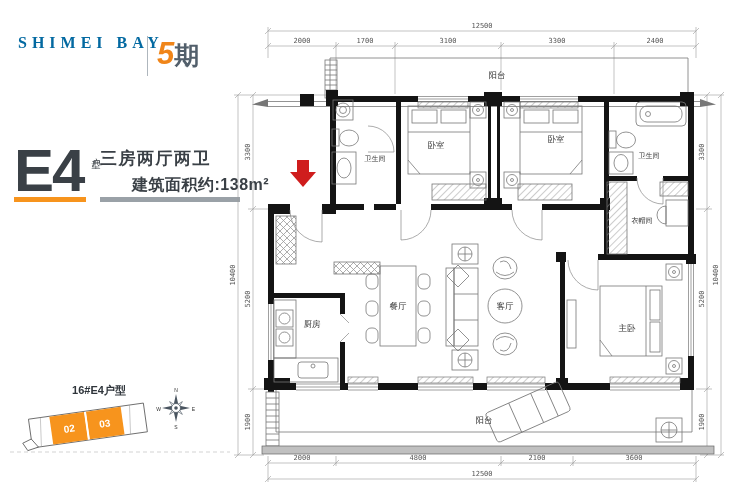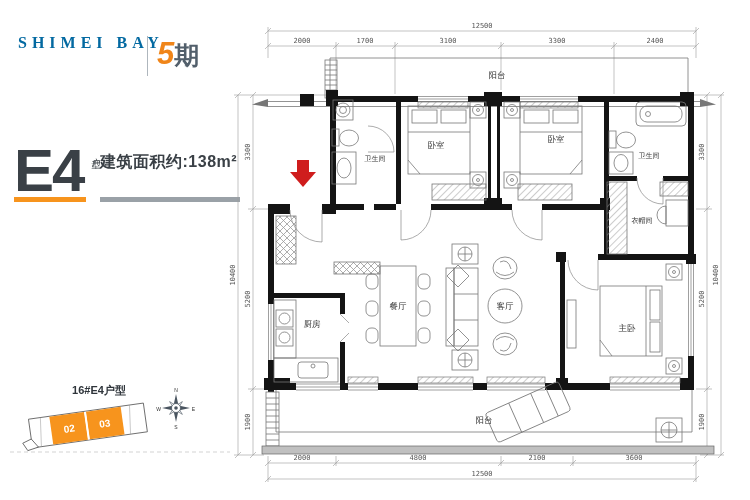--- a/index.html
+++ b/index.html
@@ -14,21 +14,21 @@
   .brand-divider{position:absolute;left:147px;top:36px;width:1px;height:40px;background:#aeb6bd;}
   .phase{position:absolute;left:157px;top:36px;text-align:center;}
   .phase-num{font-size:31px;font-weight:bold;font-style:italic;color:#f08519;}
   .phase-suffix{font-size:25px;font-weight:bold;color:#525f6b;}
   .unit-code{position:absolute;left:14px;top:141px;font-size:60px;font-weight:bold;
              color:#3a4046;letter-spacing:-2px;line-height:1;}
   .unit-code-suffix{position:absolute;left:89px;top:150px;writing-mode:vertical-rl;
              font-size:9px;color:#3a4046;letter-spacing:3px;}
   .unit-desc{position:absolute;left:100px;top:147px;}
   .unit-rooms{font-size:17px;font-weight:bold;color:#3a4046;letter-spacing:1.5px;}
-  .unit-area{font-size:16px;font-weight:bold;color:#3a4046;margin-top:5px;letter-spacing:0.5px;}
+  .unit-area{font-size:16px;font-weight:bold;color:#3a4046;margin-top:5px;letter-spacing:0.5px;margin-left:32px;}
   .bar-orange{position:absolute;left:14px;top:197px;width:72px;height:5px;background:#f7941d;}
   .bar-gray{position:absolute;left:100px;top:197px;width:140px;height:5px;background:#9aa1a7;}
   
   .dim{font-size:7px;fill:#555;text-anchor:middle;font-family:"DejaVu Sans Mono",monospace;}
   .room{font-size:8.5px;fill:#333;text-anchor:middle;}
   .room-s{font-size:7px;fill:#333;text-anchor:middle;}
   .loc-title{font-size:11px;font-weight:bold;fill:#2f353b;text-anchor:middle;}
   .loc-num{font-size:10px;font-weight:bold;fill:#ffffff;text-anchor:middle;}
   .cmp{font-size:5px;fill:#333;text-anchor:middle;}
 </style>
@@ -38,20 +38,21 @@
 <div class="page">
 
   <div class="brand-en">SHIMEI BAY</div>
   <div class="brand-divider"></div>
   <div class="phase">
     <span class="phase-num">5</span><span class="phase-suffix">期</span>
   </div>
   <div class="unit-code">E4</div>
   <div class="unit-code-suffix">户型</div>
   <div class="unit-desc">
+    <div class="unit-rooms">三房两厅两卫</div>
     <div class="unit-area">建筑面积约:138m²</div>
   </div>
   <div class="bar-orange"></div>
   <div class="bar-gray"></div>
 
   <svg width="750" height="500" viewBox="0 0 750 500">
     <defs>
       <pattern id="dh" width="5" height="5" patternUnits="userSpaceOnUse" patternTransform="rotate(45)">
         <line x1="0" y1="0" x2="0" y2="5" stroke="#999" stroke-width="1"></line>
       </pattern>

